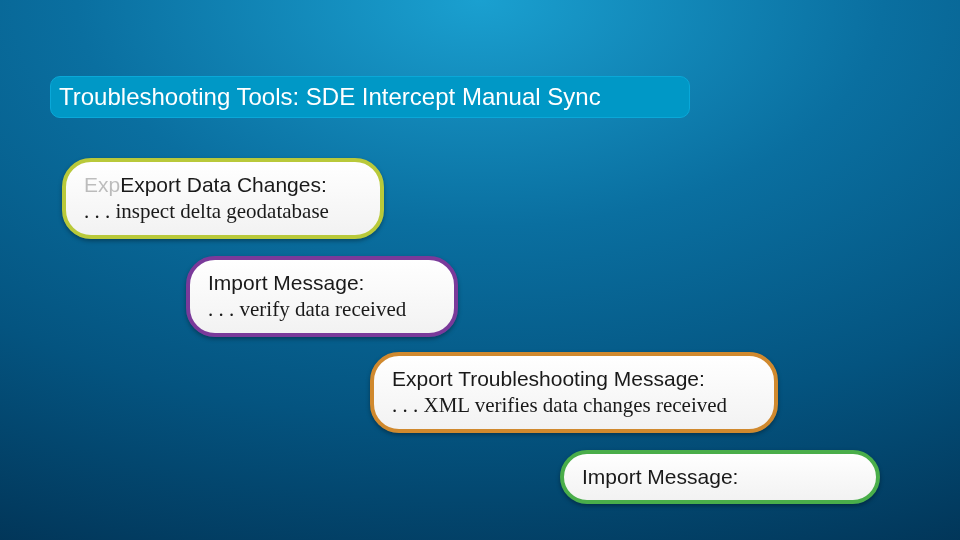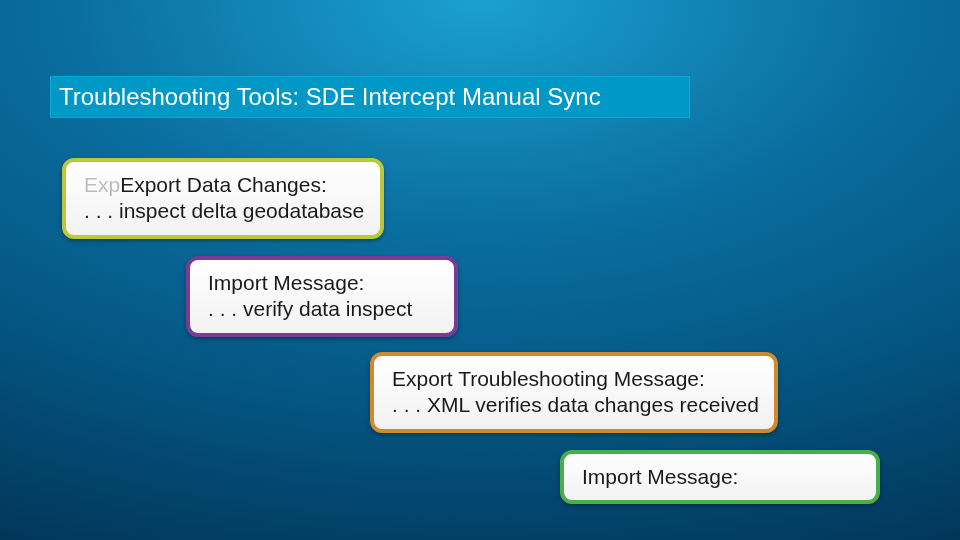--- a/index.html
+++ b/index.html
@@ -21,41 +21,41 @@
     left: 50px;
     top: 76px;
     width: 640px;
     height: 42px;
     background: #0098c6;
     border: 1px solid #0aa8d8;
     display: flex;
     align-items: center;
     padding: 0 8px;
     box-sizing: border-box;
-    border-radius: 0;
+    border-radius: 10px;
   }
   .title-bar span {
     font-size: 24px;
     font-weight: 400;
     color: #ffffff;
     white-space: nowrap;
   }
   .pill {
     position: absolute;
-    border-radius: 12px;
+    border-radius: 29px;
     padding: 10px 18px 10px 18px;
     box-sizing: border-box;
     background: linear-gradient(#ffffff, #f2f2f2);
     box-shadow: 0 2px 4px rgba(0,0,0,0.35);
     font-size: 21px;
     line-height: 1.25;
     color: #1a1a1a;
   }
   .pill .line1 { display: block; white-space: nowrap; }
-  .pill .line2 { display: block; white-space: nowrap; }
+  .pill .line2 { display: block; white-space: nowrap; font-family: Liberation Serif, serif; }
   .prefix {
     color: rgba(0,0,0,0.25);
     font-size: 21px;
   }
   .p1 {
     left: 62px;
     top: 158px;
     width: 322px;
     border: 4px solid #b9c93a;
   }
@@ -87,21 +87,21 @@
     <span>Troubleshooting Tools: SDE Intercept Manual Sync</span>
   </div>
 
   <div class="pill p1">
     <span class="line1"><span class="prefix">Exp</span><span>Export Data Changes:</span></span>
     <span class="line2">. . . inspect delta geodatabase</span>
   </div>
 
   <div class="pill p2">
     <span class="line1"><span class="prefix"></span><span>Import Message:</span></span>
-    <span class="line2">. . . verify data inspect</span>
+    <span class="line2">. . . verify data received</span>
   </div>
 
   <div class="pill p3">
     <span class="line1"><span class="prefix"></span><span>Export Troubleshooting Message:</span></span>
     <span class="line2">. . . XML verifies data changes received</span>
   </div>
 
   <div class="pill p4">
     <span class="line1"><span class="prefix"></span><span>Import Message:</span></span>
   </div>

